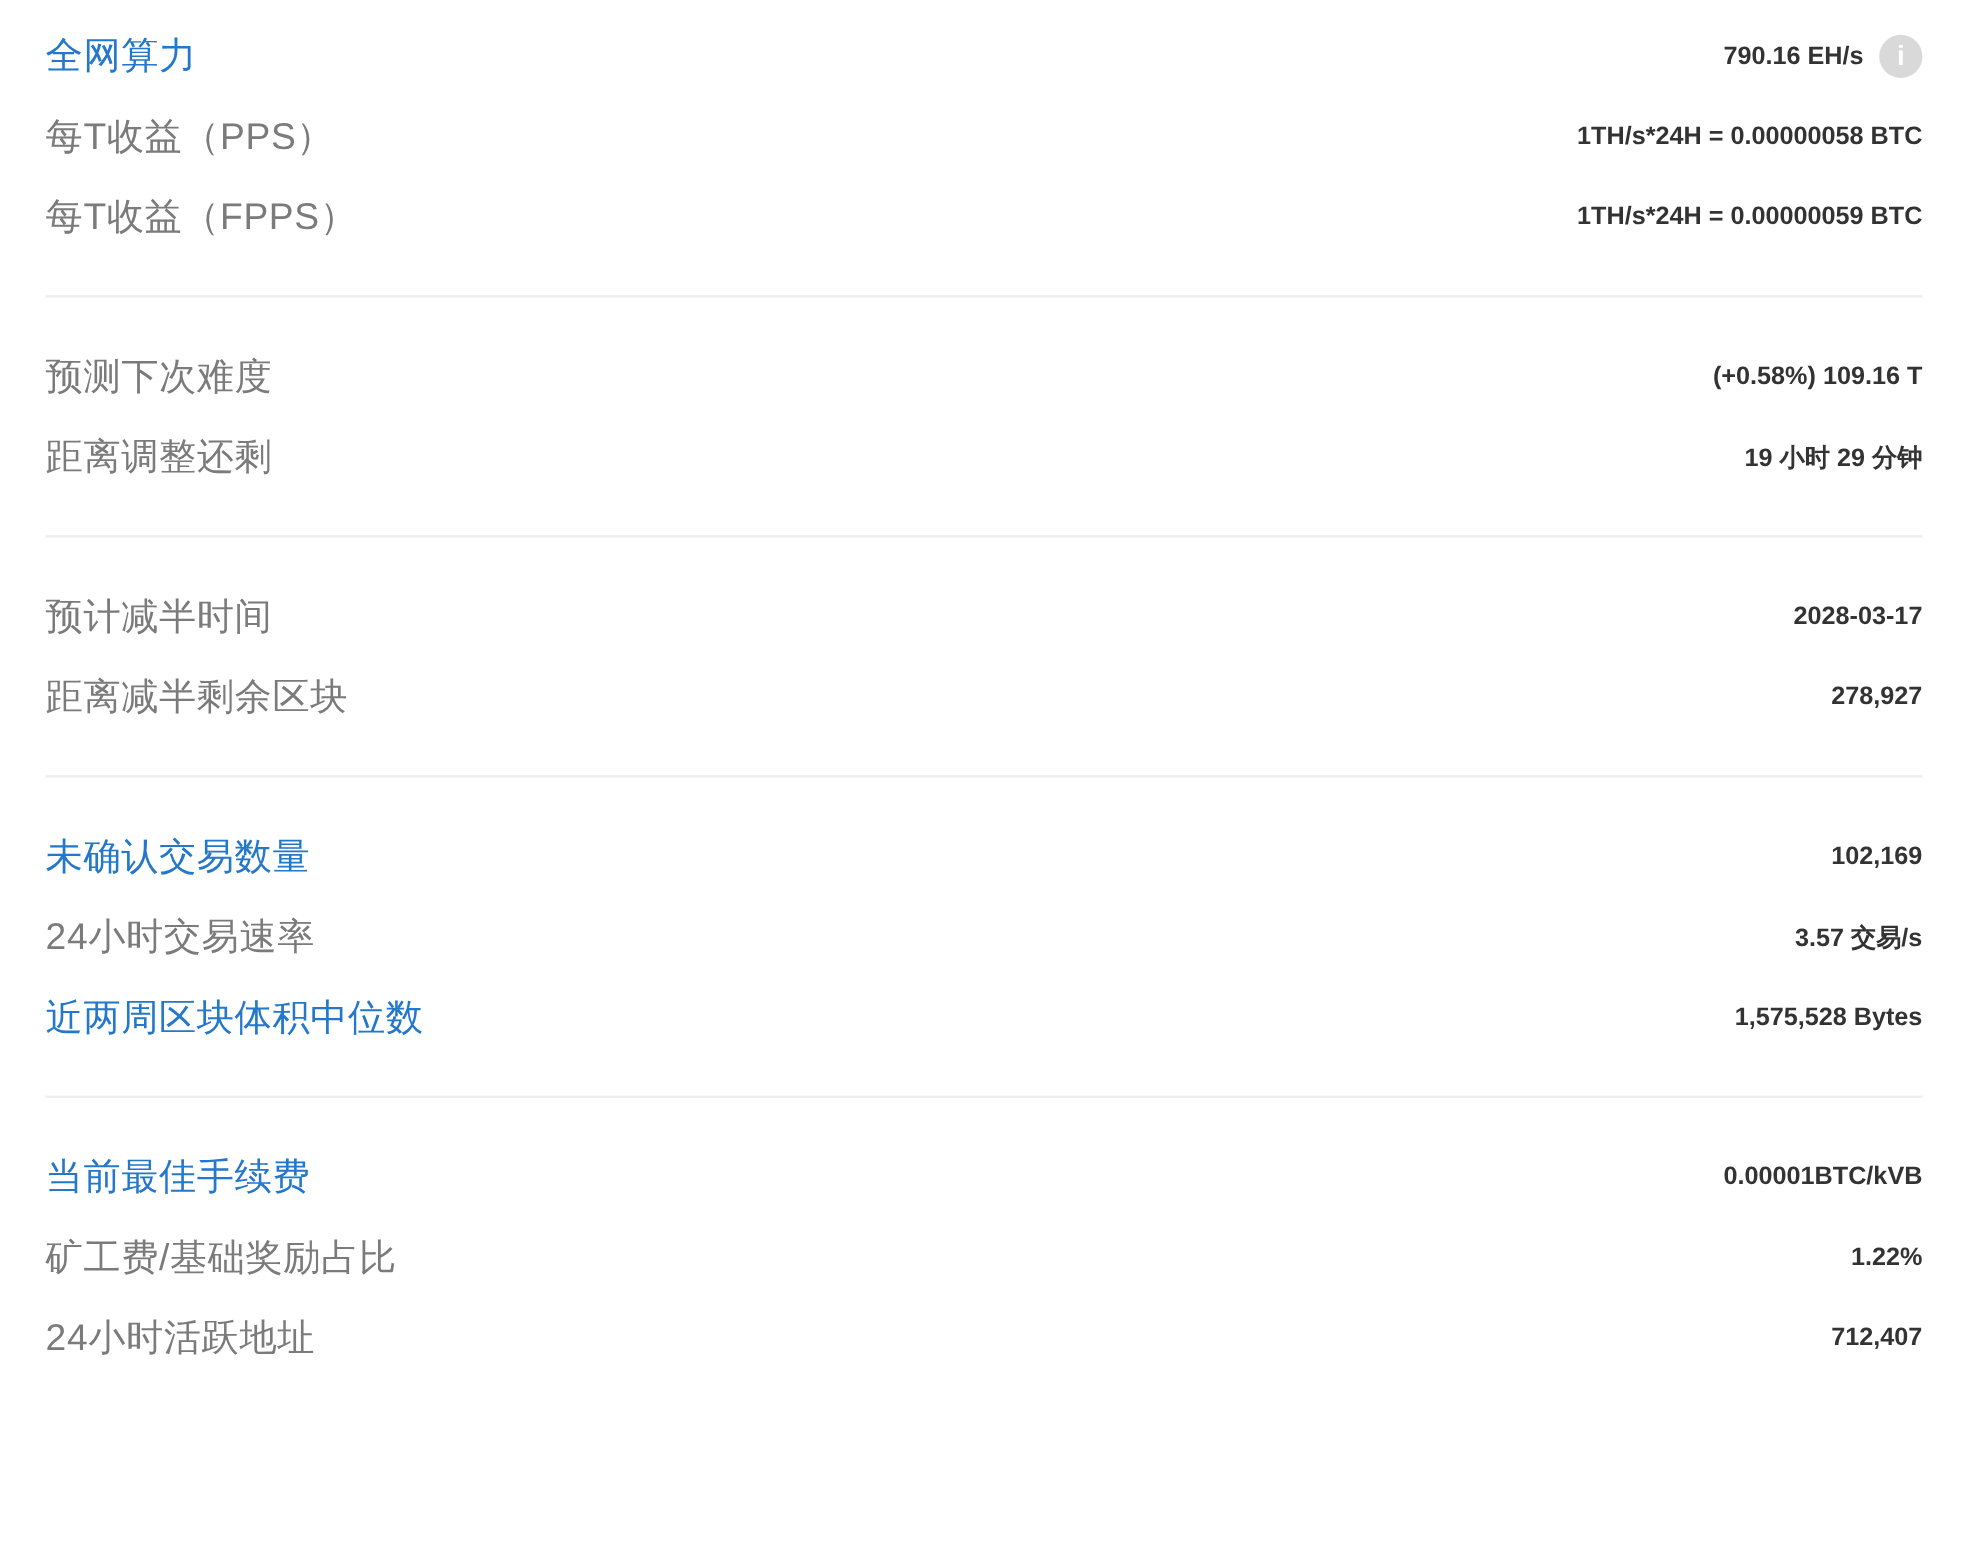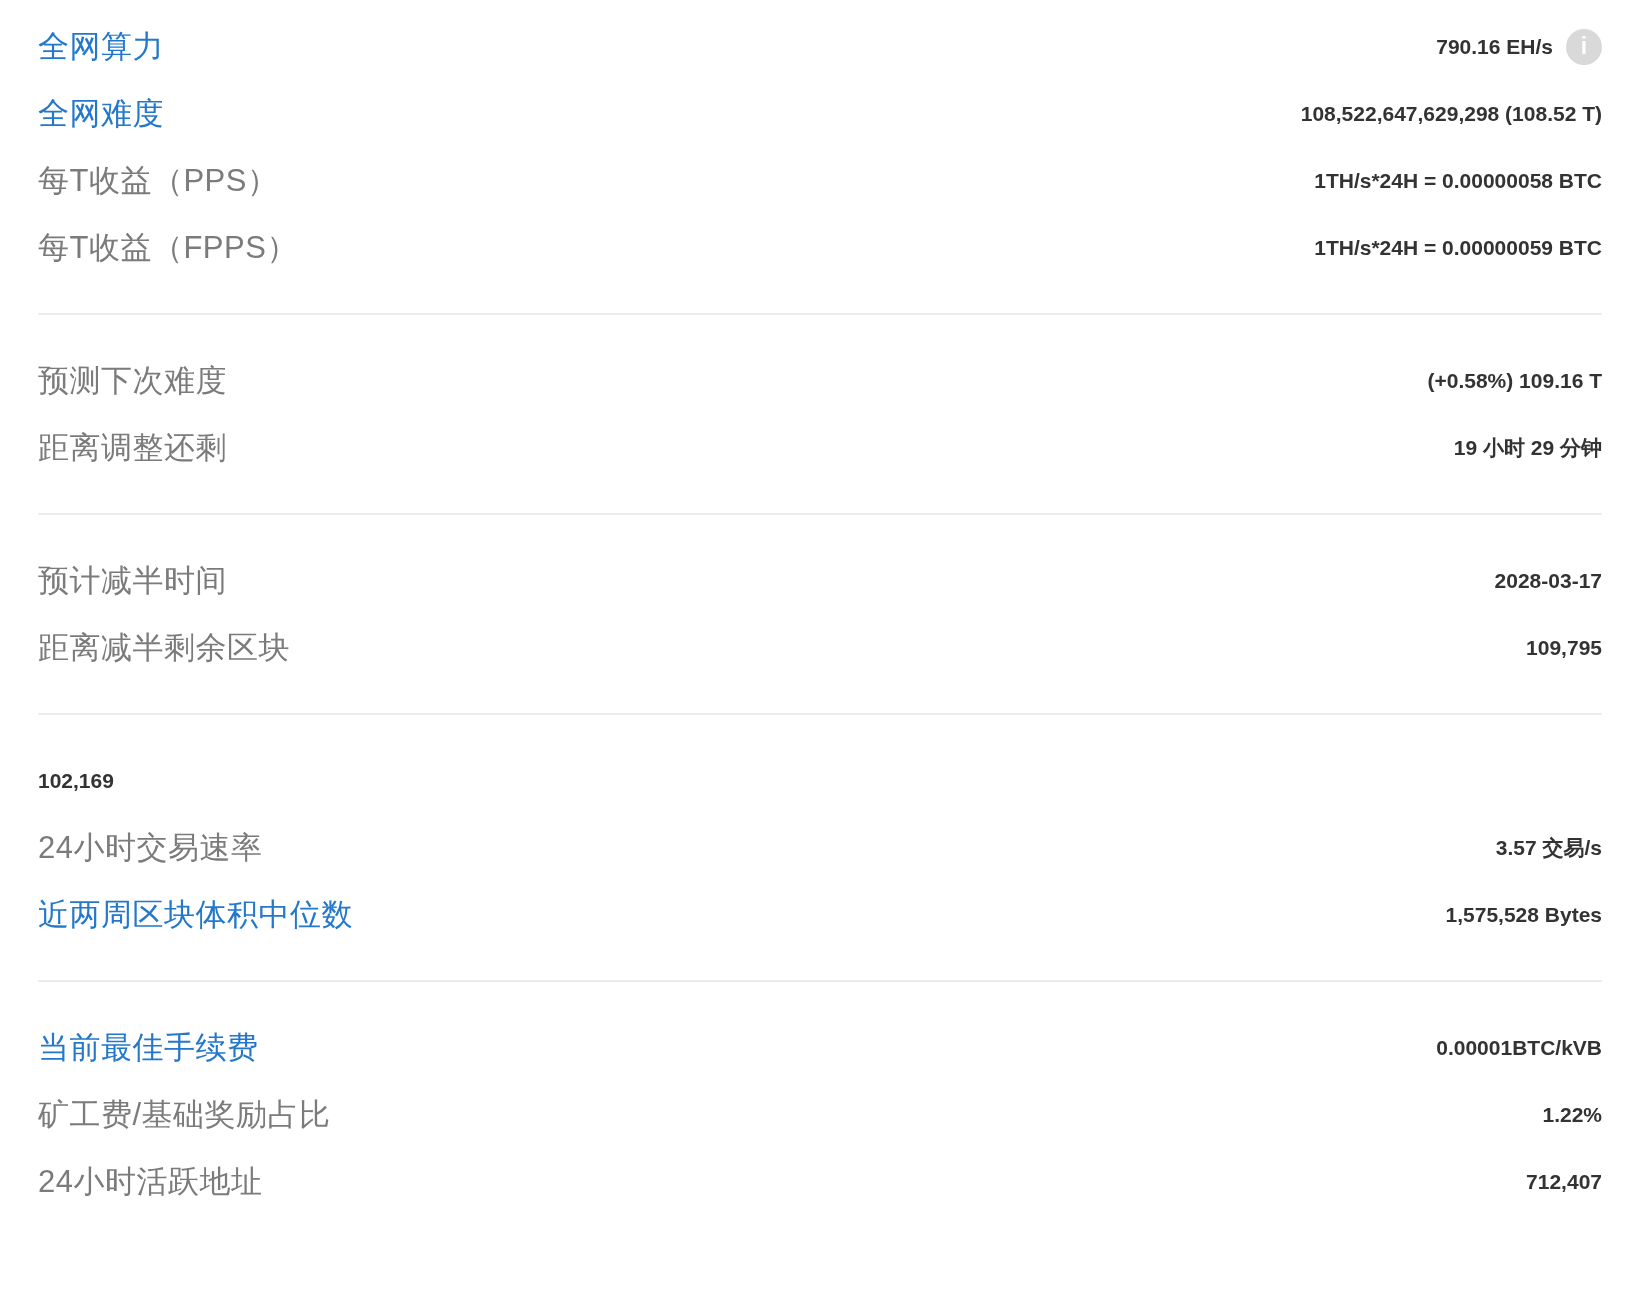--- a/index.html
+++ b/index.html
@@ -73,24 +73,20 @@
 
   <div class="section">
     <div class="stat-row">
       <span class="stat-label link">全网算力</span>
       <span class="value-group">
         <span class="stat-value">790.16 EH/s</span>
         <i class="info-icon">i</i>
       </span>
     </div>
     <div class="stat-row">
-      <span class="stat-label link">全网难度</span>
-      <span class="stat-value">108,522,647,629,298 (108.52 T)</span>
-    </div>
-    <div class="stat-row">
       <span class="stat-label">每T收益（PPS）</span>
       <span class="stat-value">1TH/s*24H = 0.00000058 BTC</span>
     </div>
     <div class="stat-row">
       <span class="stat-label">每T收益（FPPS）</span>
       <span class="stat-value">1TH/s*24H = 0.00000059 BTC</span>
     </div>
   </div>
 
   <hr class="divider">
@@ -108,28 +104,29 @@
 
   <hr class="divider">
 
   <div class="section">
     <div class="stat-row">
       <span class="stat-label">预计减半时间</span>
       <span class="stat-value">2028-03-17</span>
     </div>
     <div class="stat-row">
       <span class="stat-label">距离减半剩余区块</span>
-      <span class="stat-value">109,795</span>
+      <span class="stat-value">278,927</span>
     </div>
   </div>
 
   <hr class="divider">
 
   <div class="section">
     <div class="stat-row">
+      <span class="stat-label link">未确认交易数量</span>
       <span class="stat-value">102,169</span>
     </div>
     <div class="stat-row">
       <span class="stat-label">24小时交易速率</span>
       <span class="stat-value">3.57 交易/s</span>
     </div>
     <div class="stat-row">
       <span class="stat-label link">近两周区块体积中位数</span>
       <span class="stat-value">1,575,528 Bytes</span>
     </div>

